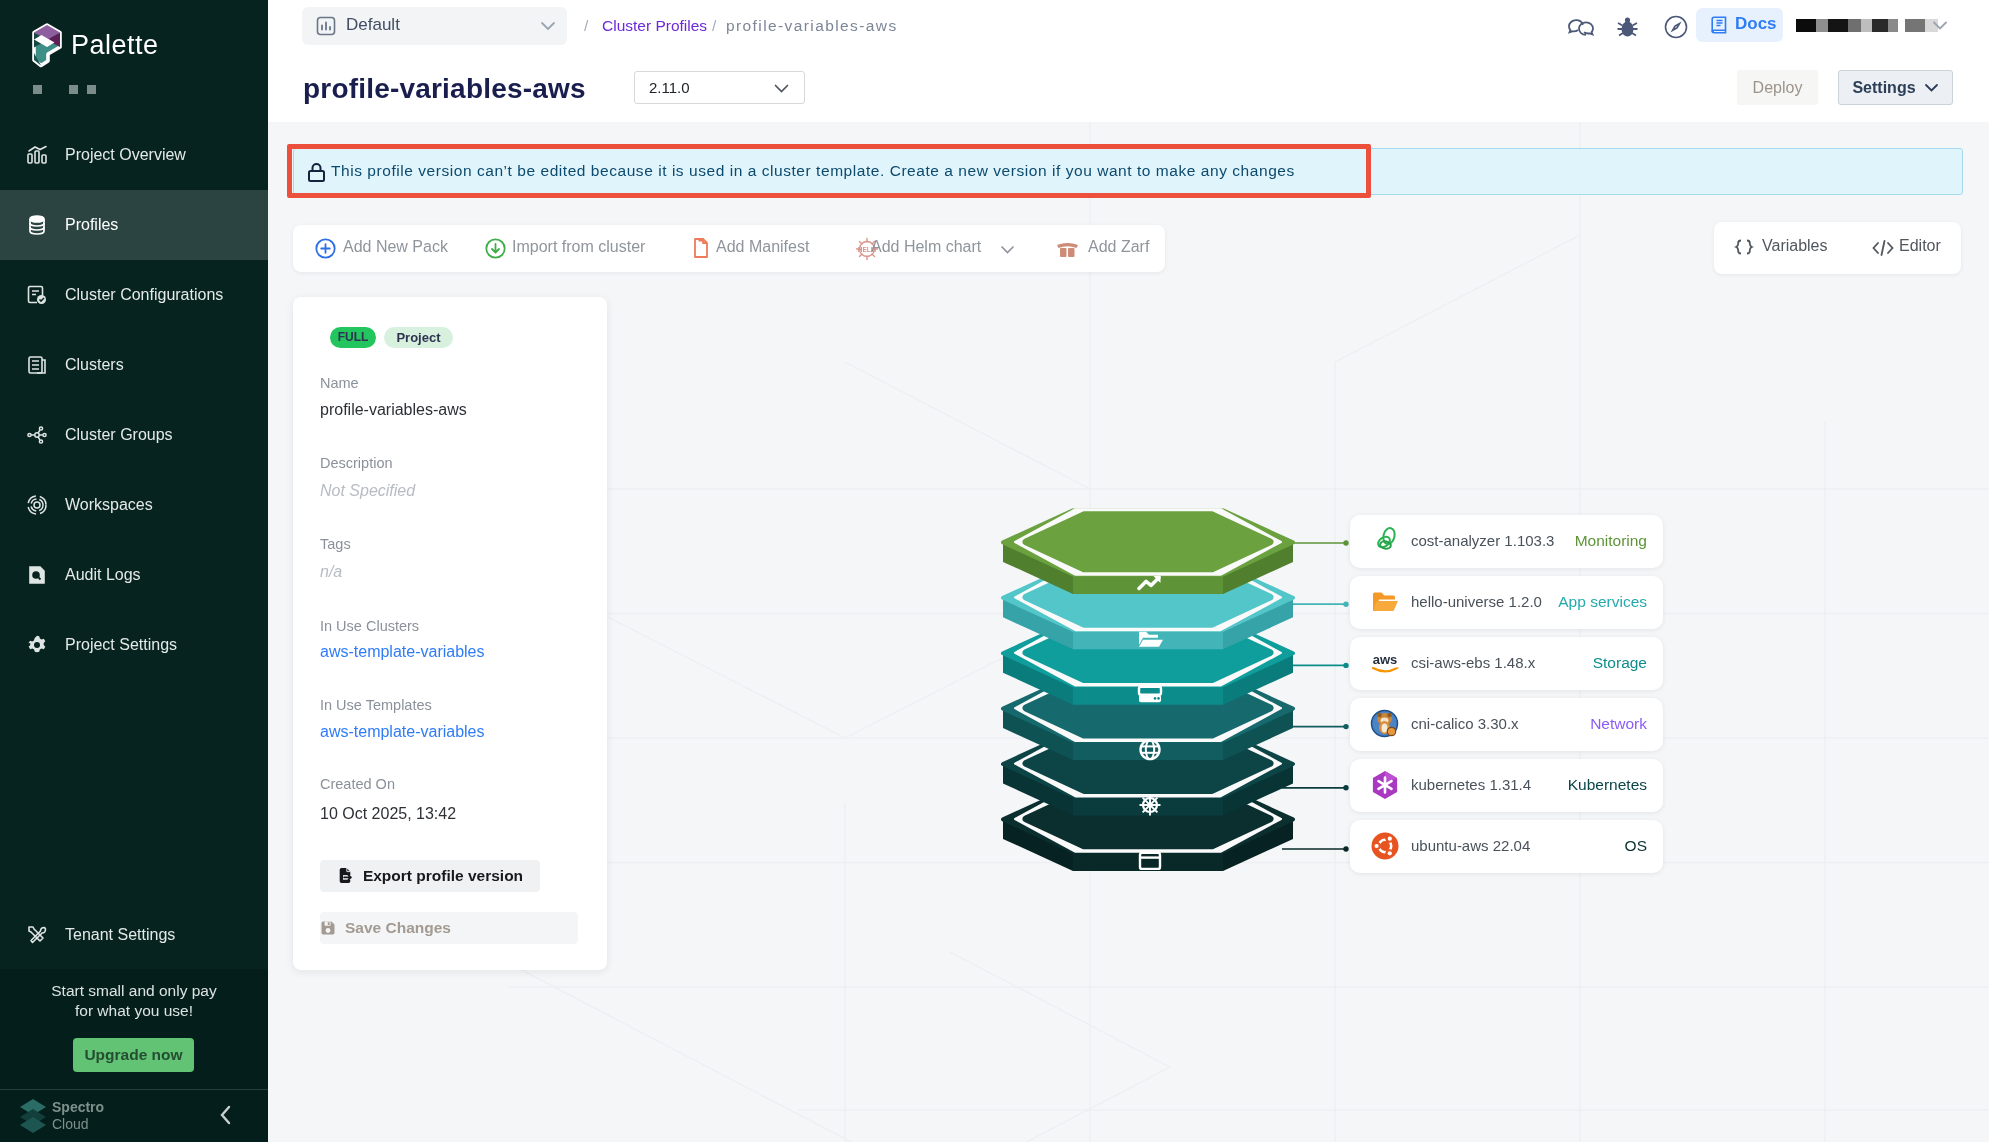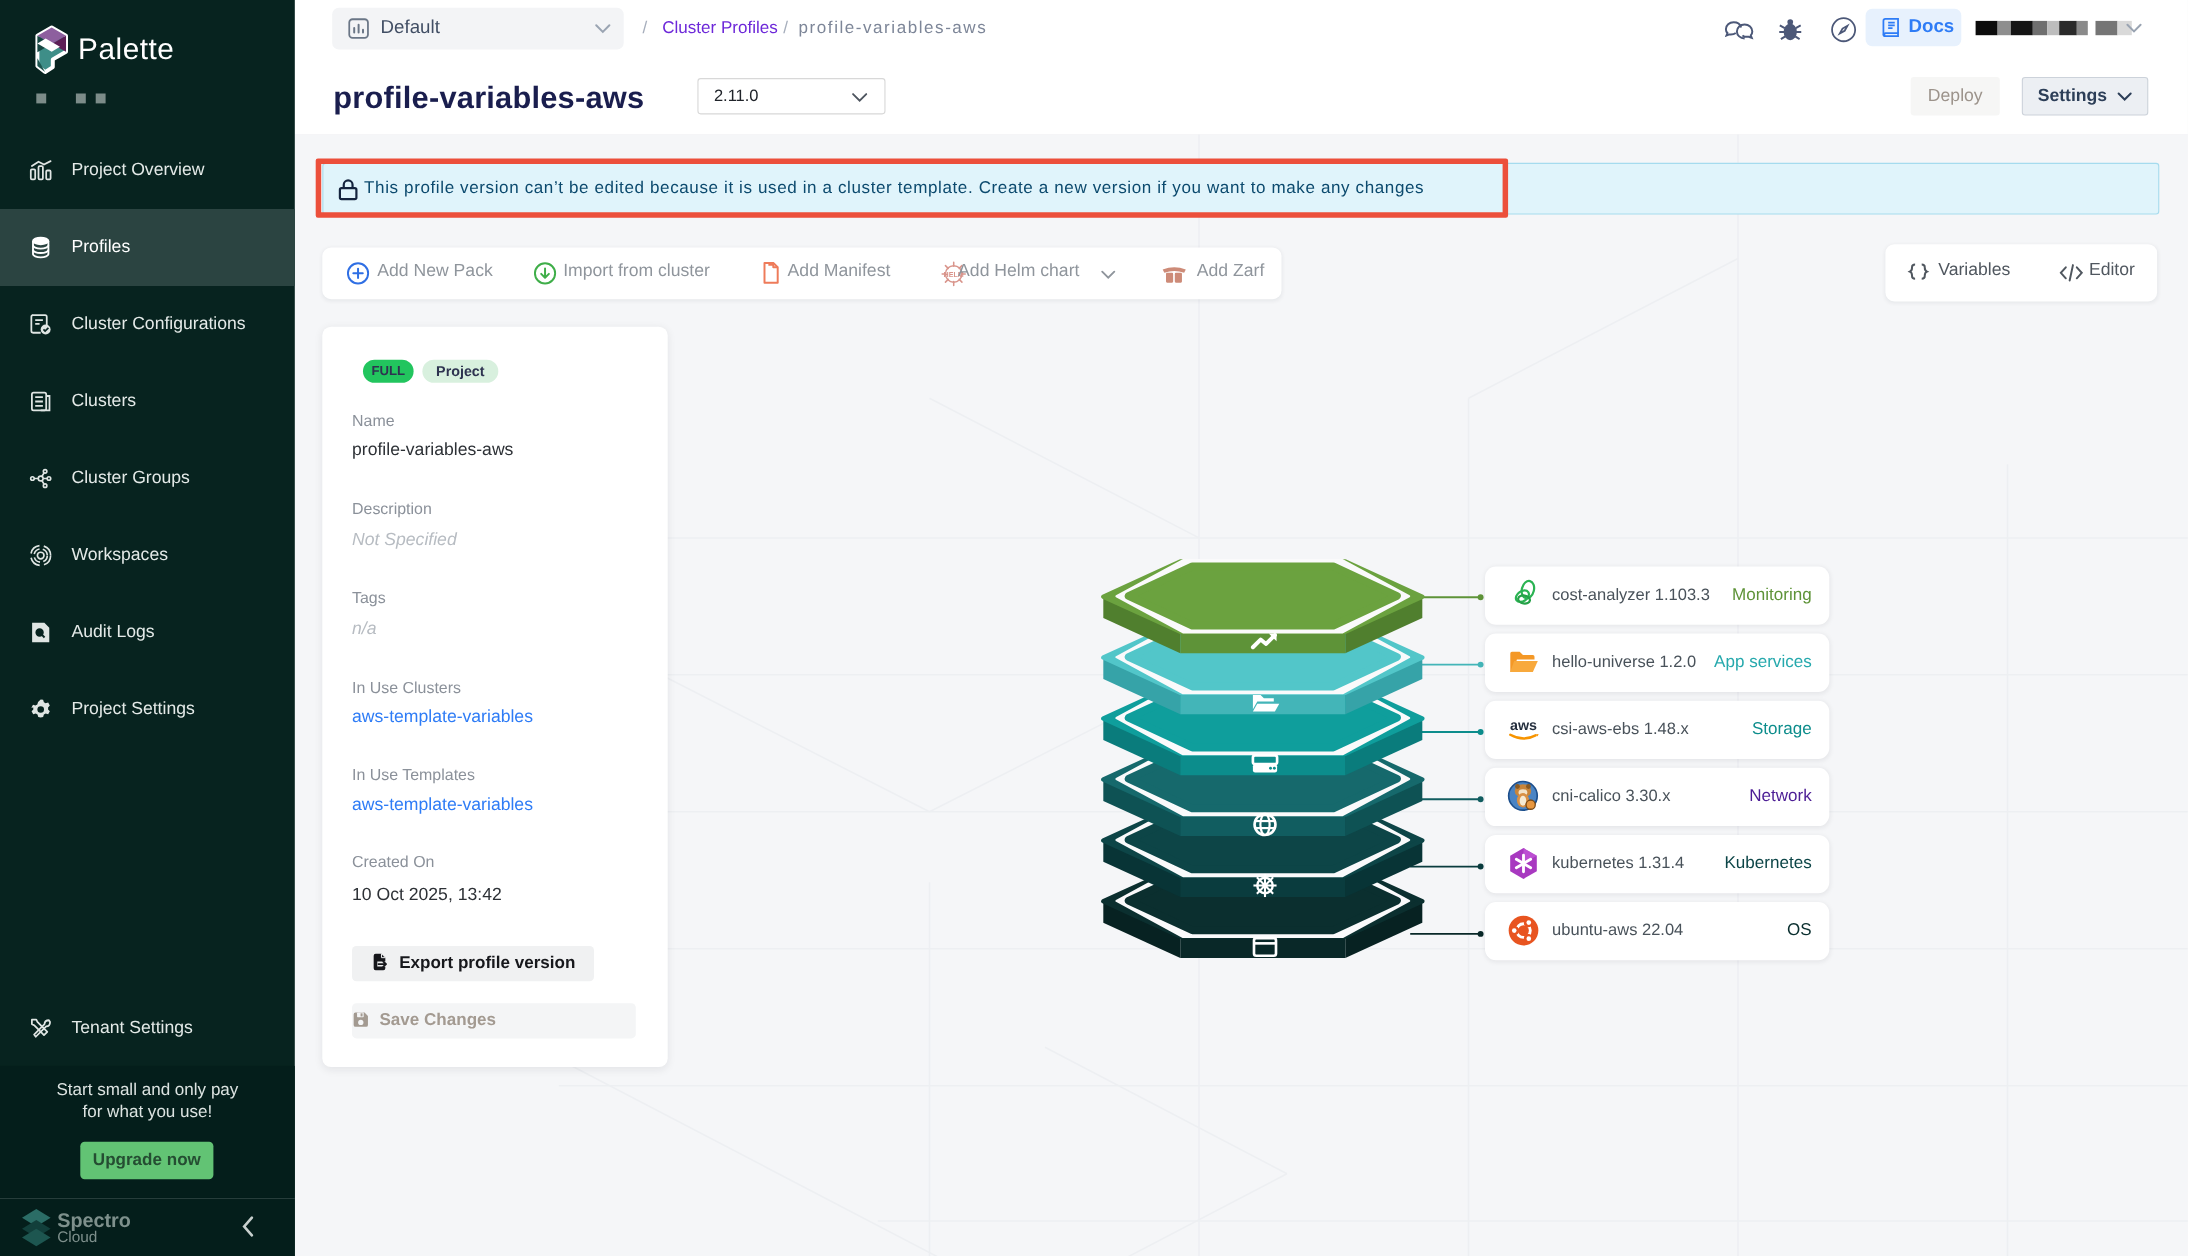--- a/index.html
+++ b/index.html
@@ -134,21 +134,21 @@
   <div class="abs" style="left:0;top:969px;width:268px;height:120px;background:#041e1b">
     <div class="abs" style="left:0;top:12px;width:268px;text-align:center;color:#dce3e1;font-size:15.5px;line-height:20px">Start small and only pay<br>for what you use!</div>
     <div class="abs" style="left:73px;top:69px;width:121px;height:34px;background:#62c374;border-radius:4px;color:#254d32;font-size:15.5px;font-weight:600;text-align:center;line-height:34px">Upgrade now</div>
   </div>
   <div class="abs" style="left:0;top:1089px;width:268px;height:53px;background:#041e1b;border-top:1px solid rgba(255,255,255,0.14)">
     <svg class="abs" style="left:16px;top:7px" width="34" height="38" viewBox="0 0 34 38">
       <path d="M17 2 L30 10 L17 18 L4 10 Z" fill="#2b6d66"></path>
       <path d="M17 12 L30 20 L17 28 L4 20 Z" fill="#123f3b"></path>
       <path d="M17 20 L30 28 L17 36 L4 28 Z" fill="#1d5650"></path>
     </svg>
-    <div class="abs" style="left:52px;top:9px;color:#7e908c;font-size:18px;font-weight:700">Spectro</div>
+    <div class="abs" style="left:52px;top:9px;color:#7e908c;font-size:14px;font-weight:700">Spectro</div>
     <div class="abs" style="left:52px;top:26px;color:#7e908c;font-size:14px">Cloud</div>
     <svg class="abs" style="left:218px;top:14px" width="14" height="22" viewBox="0 0 14 22">
           <path d="M11 3 L4 11 L11 19" stroke="#c8d0ce" stroke-width="2.4" fill="none" stroke-linecap="round"></path>
         </svg>
   </div>
 </div>
 
 <div id="header">
   <div class="sel-proj">
     <svg class="abs" style="left:14px;top:9px" width="20" height="20" viewBox="0 0 20 20" fill="none" stroke="#6a7686" stroke-width="1.6">
@@ -436,21 +436,21 @@
           <circle cx="15.5" cy="15.5" r="13" fill="none" stroke="#1d4f8c" stroke-width="1.5"></circle>
           <ellipse cx="15.5" cy="11" rx="7.5" ry="6" fill="#c98539"></ellipse>
           <circle cx="10.5" cy="7" r="2.2" fill="#8a5a22"></circle>
           <circle cx="20.5" cy="7" r="2.2" fill="#8a5a22"></circle>
           <ellipse cx="15.5" cy="12.5" rx="4" ry="3" fill="#f3e3c8"></ellipse>
           <ellipse cx="15.5" cy="19.5" rx="5.5" ry="6.5" fill="#d99044"></ellipse>
           <ellipse cx="15.5" cy="20" rx="3" ry="4.5" fill="#f6ead2"></ellipse>
           <circle cx="22.5" cy="23.5" r="4.2" fill="#e8973f" stroke="#7a4a16" stroke-width="1.2"></circle>
         </svg>
     <span class="nm">cni-calico 3.30.x</span>
-        <span class="cat" style="color:#4c1d95">Network</span>
+        <span class="cat" style="color:#8b5cf6">Network</span>
   </div>
   <div class="packcard" style="top:637px">
     <svg viewBox="0 0 32 32">
           <path d="M16 2 L28.1 9 V23 L16 30 L3.9 23 V9 Z" fill="#a839c0"></path>
           <path d="M16 2 L28.1 9 L16 16 Z" fill="#c055d6" opacity="0.8"></path>
           <g stroke="#fff" stroke-width="2.6" stroke-linecap="round">
             <path d="M16 8.5 V23.5 M9.5 12.2 L22.5 19.8 M22.5 12.2 L9.5 19.8"></path>
           </g>
         </svg>
     <span class="nm">kubernetes 1.31.4</span>

